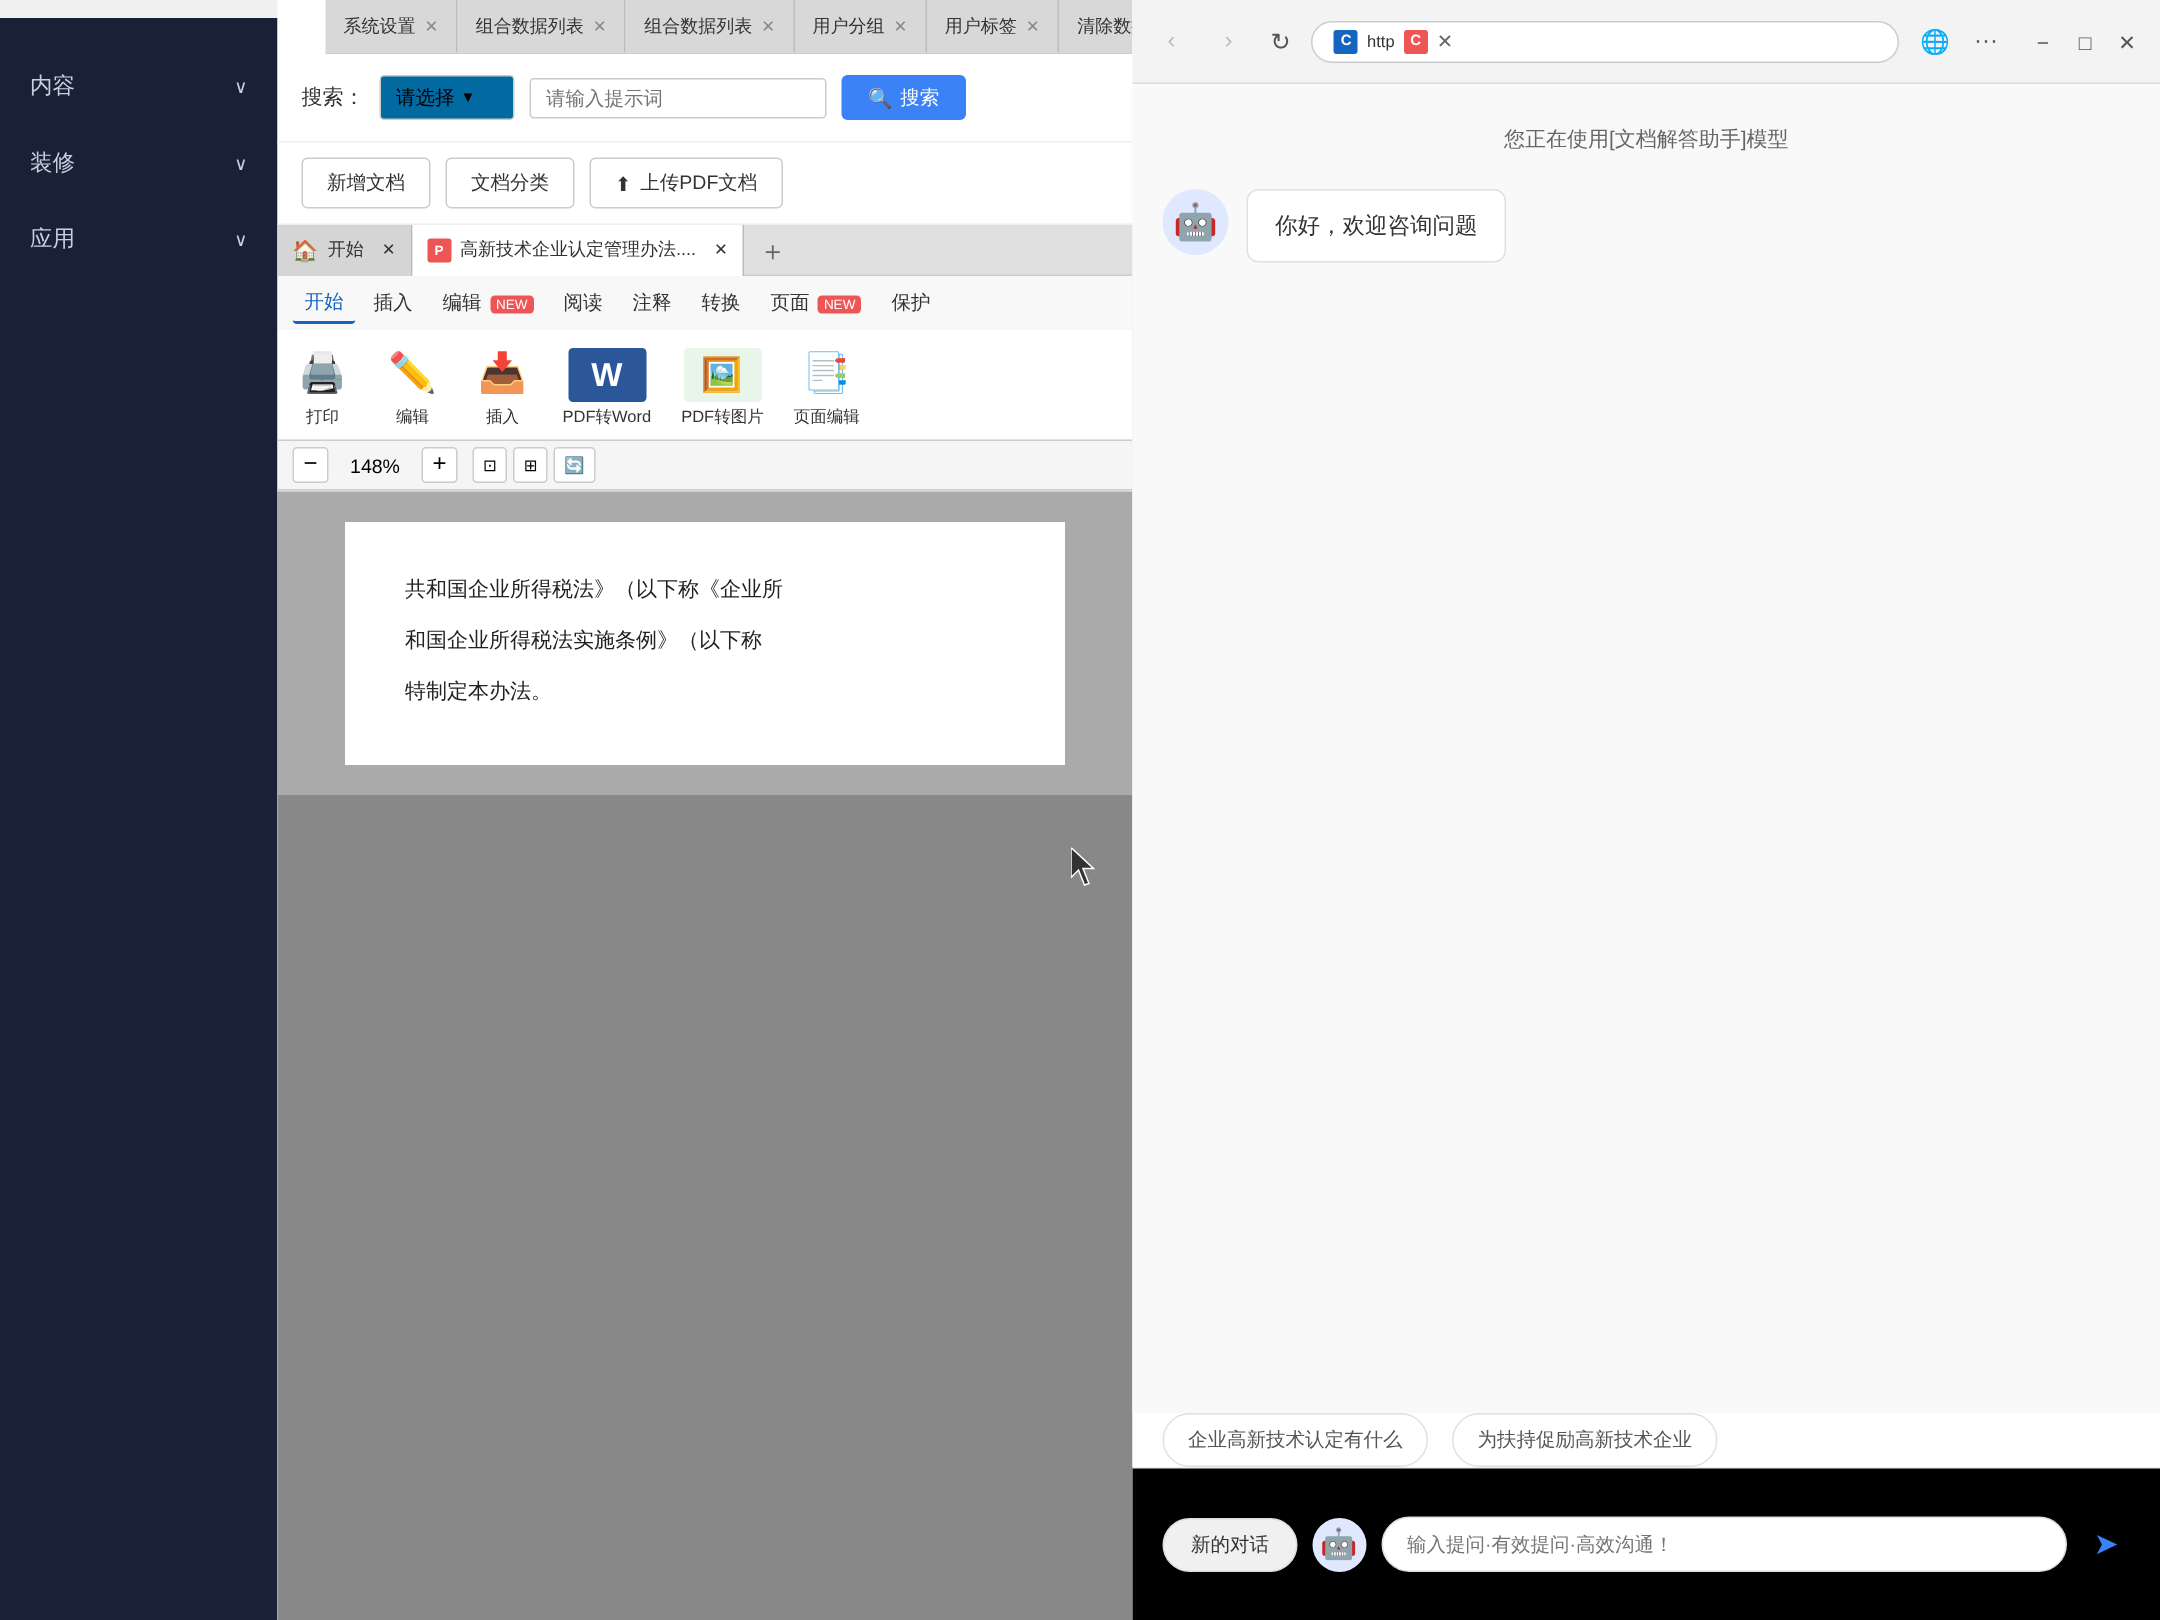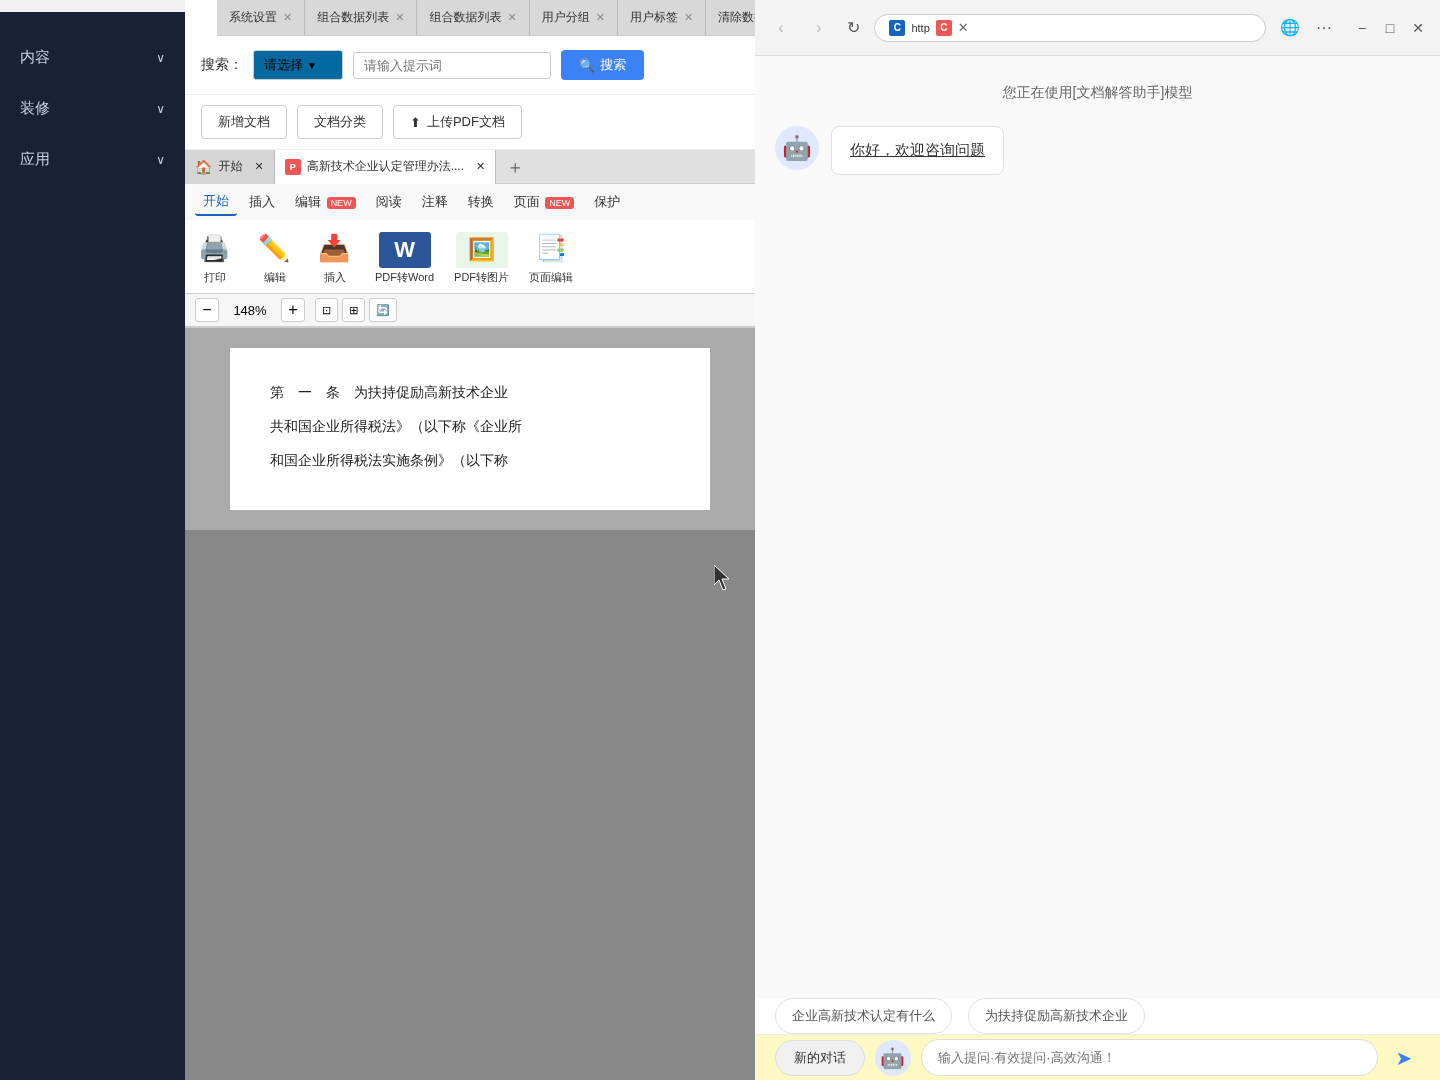--- a/index.html
+++ b/index.html
@@ -441,21 +441,20 @@
       flex-shrink: 0;
     }
     .chat-bubble {
       background: #fff;
       border: 1px solid #e0e0e0;
       border-radius: 8px;
       padding: 14px 18px;
       font-size: 15px;
       color: #333;
       max-width: 480px;
-      text-decoration: underline;
     }
 
     
     .suggestion-chips {
       display: flex;
       gap: 16px;
       flex-wrap: wrap;
       padding: 0 20px;
     }
     .chip {
@@ -463,22 +462,22 @@
       border: 1px solid #e0e0e0;
       border-radius: 20px;
       padding: 8px 16px;
       font-size: 13px;
       color: #555;
       cursor: pointer;
     }
 
     
     .chat-input-area {
-      padding: 4px 20px;
-      background: #fef9c3;
+      padding: 32px 20px;
+      background: #000000;
       border-top: 1px solid #eee;
     }
     .chat-input-row {
       display: flex;
       align-items: center;
       gap: 10px;
     }
     .new-chat-btn {
       background: #f0f0f0;
       border: 1px solid #ddd;
@@ -677,27 +676,27 @@
           <button class="zoom-btn" style="width:auto;padding:0 6px;font-size:11px;">⊡</button>
           <button class="zoom-btn" style="width:auto;padding:0 6px;font-size:11px;">⊞</button>
           <button class="zoom-btn" style="width:auto;padding:0 6px;font-size:11px;">🔄</button>
         </div>
       </div>
     </div>
 
     <div class="pdf-content" style="position:relative;overflow:hidden;">
       <div class="pdf-page">
         <div class="pdf-text-line">
-          <span>第　一　条　为扶持促励高新技术企业</span>
-        </div>
-        <div class="pdf-text-line">
           <span>共和国企业所得税法》（以下称《企业所</span>
         </div>
         <div class="pdf-text-line">
           <span>和国企业所得税法实施条例》（以下称</span>
+        </div>
+        <div class="pdf-text-line">
+          <span>特制定本办法。</span>
         </div>
       </div>
 
     </div>
   </div>
 </div>
 
 <div class="right-panel">
 
   <div class="browser-chrome">

